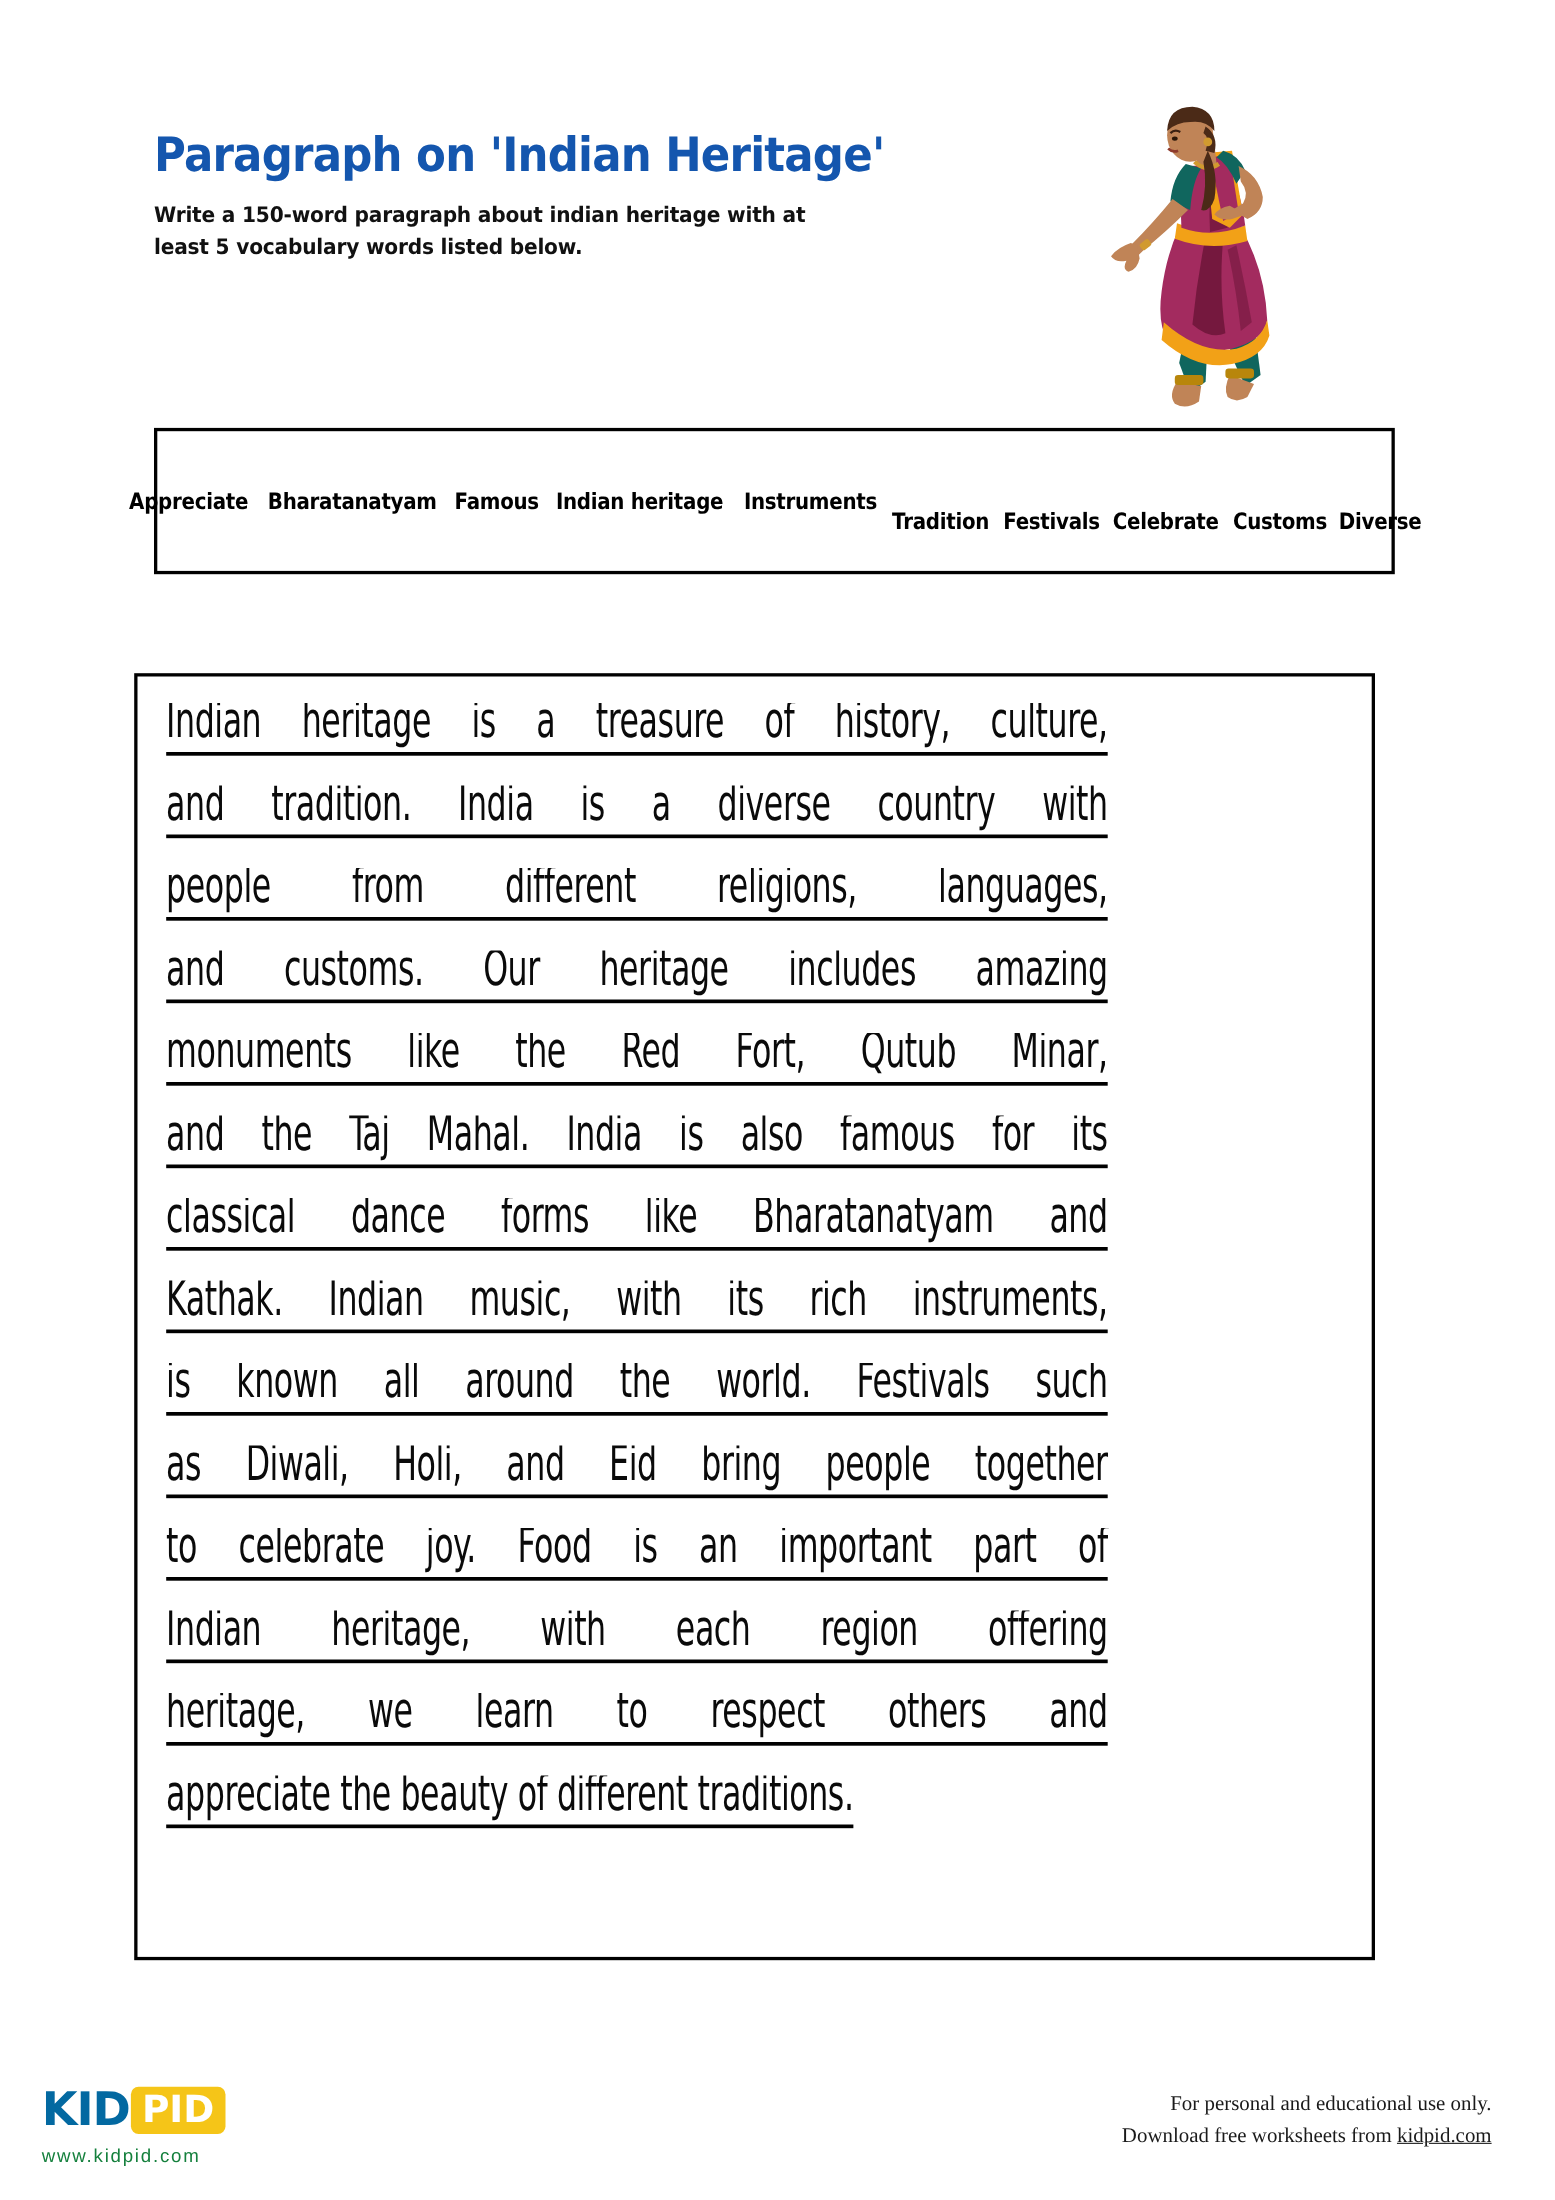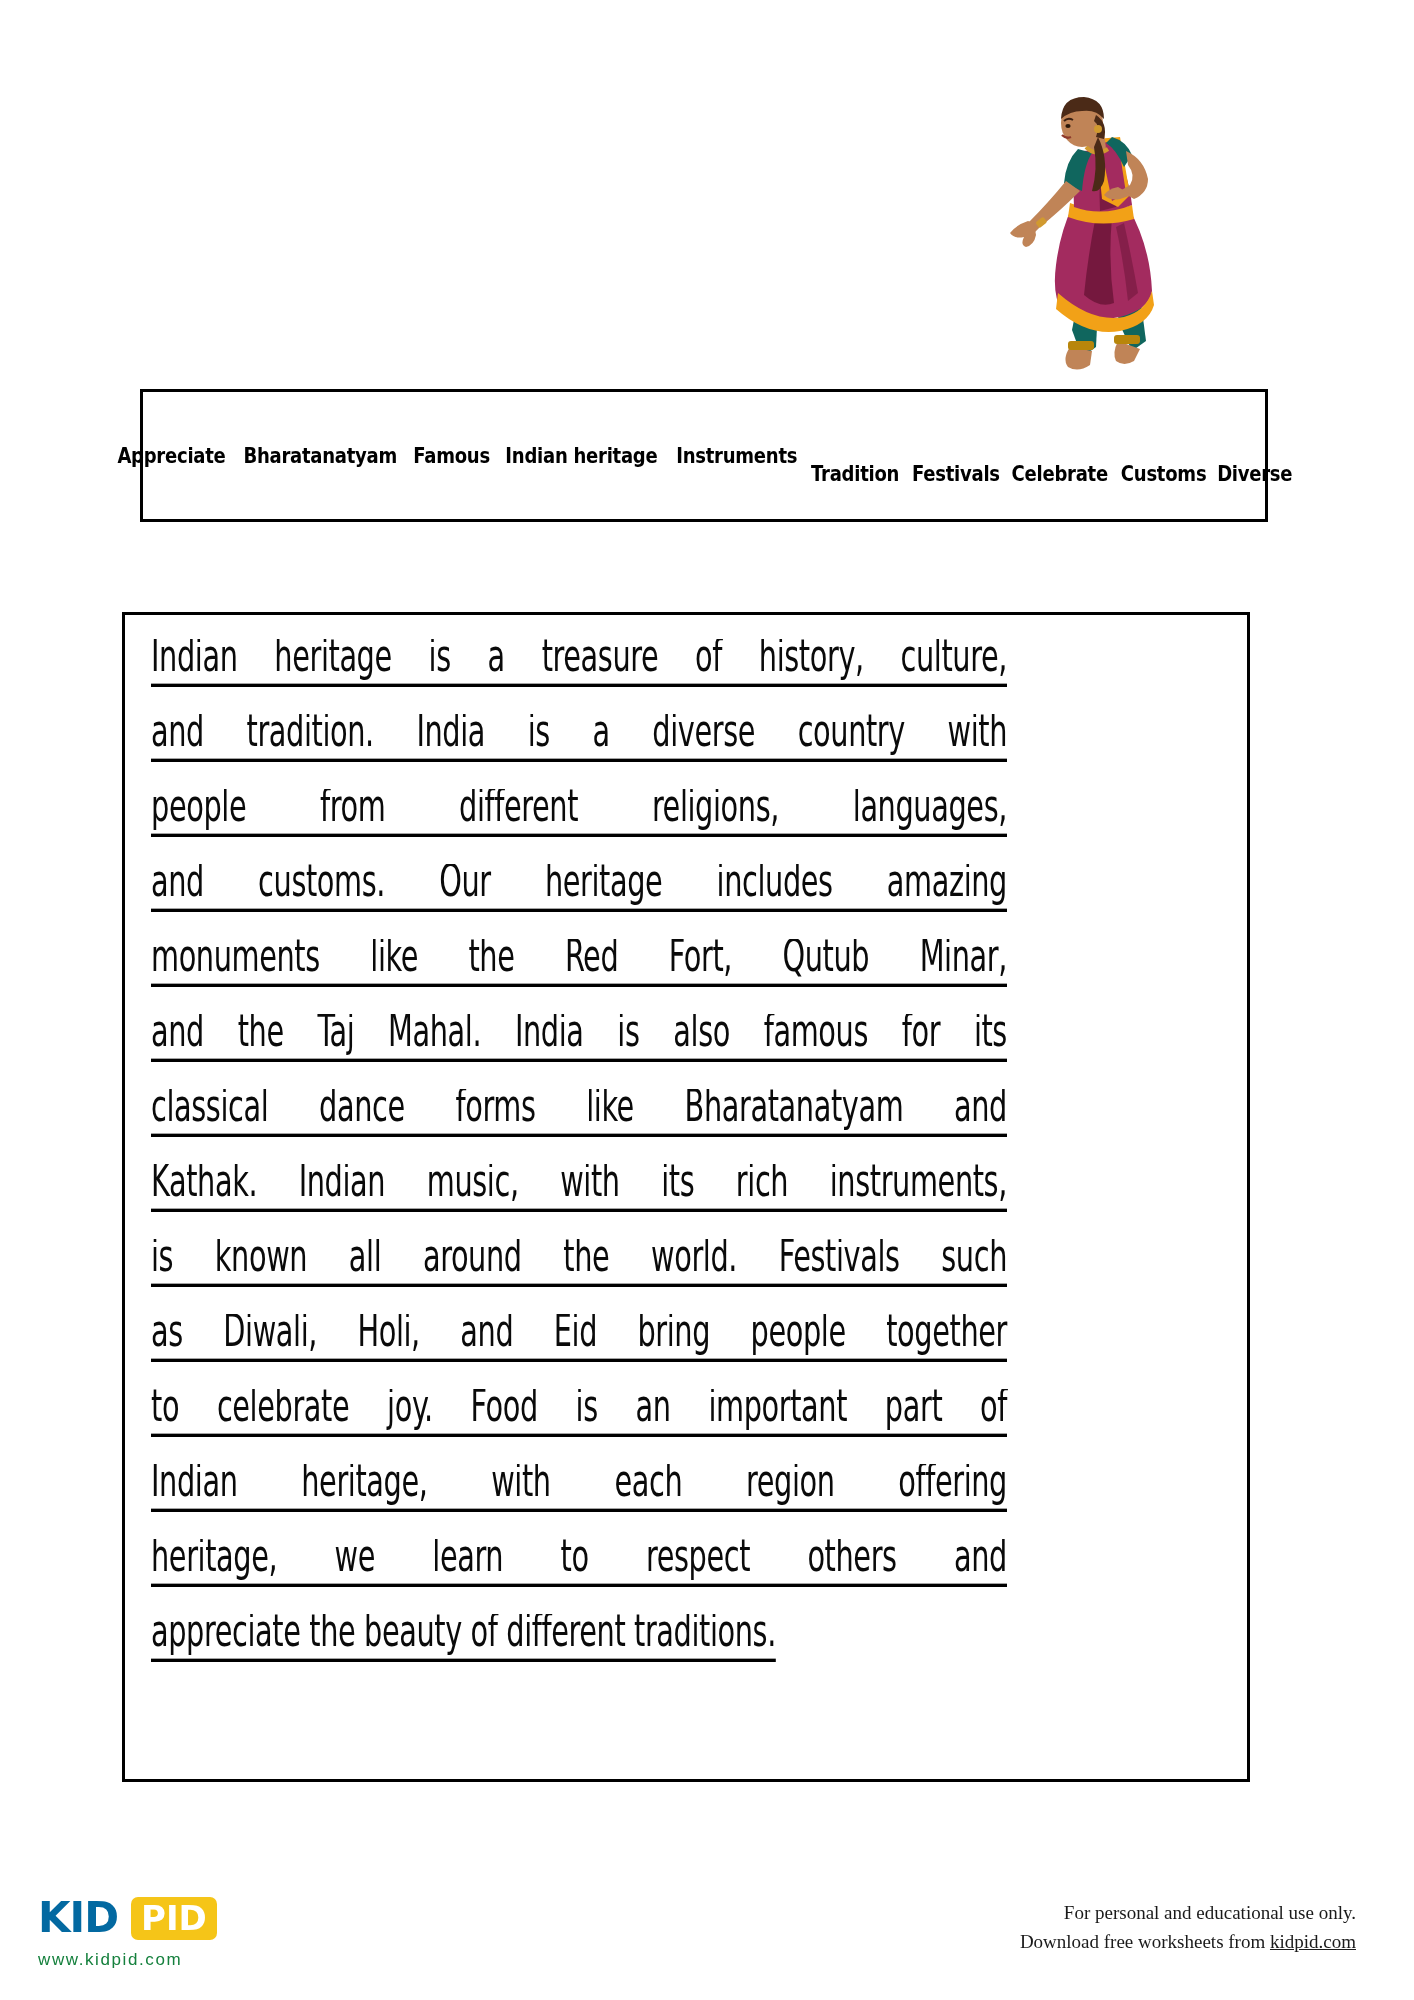--- a/index.html
+++ b/index.html
@@ -152,21 +152,21 @@
   .logo-pid {
     font-family: "DejaVu Sans", sans-serif;
     font-weight: 700;
     font-size: 34px;
     color: #ffffff;
     background: #f5c518;
     border-radius: 7px;
     padding: 4px 10px 5px 10px;
     letter-spacing: 0px;
     line-height: 1;
-    margin-left: 13px;
+    margin-left: 1px;
   }
   .logo-url {
     font-family: Liberation Sans, sans-serif;
     font-size: 17px;
     color: #15803d;
     letter-spacing: 1.6px;
     margin-top: 9px;
   }
   .footer-note {
     position: absolute;
@@ -181,20 +181,24 @@
   .footer-note .link {
     text-decoration: underline;
     color: #1a1a1a;
   }
 </style>
 </head>
 <body>
 
 <div class="page">
 
+  <div class="header">
+    <h1 class="worksheet-title">Paragraph on 'Indian Heritage'</h1>
+    <p class="worksheet-instructions">Write a 150-word paragraph about indian heritage with at least 5 vocabulary words listed below.</p>
+  </div>
 
   <div class="dancer">
     <svg viewBox="0 0 200 290" xmlns="http://www.w3.org/2000/svg">
 
       <path d="M112 196 L140 200 L146 246 L132 256 L120 230 Z" fill="#10665e"></path>
 
       <path d="M78 205 L98 212 L96 252 L82 262 L72 235 Z" fill="#10665e"></path>
 
       <path d="M118 246 Q112 258 116 266 Q124 272 134 266 L140 254 Z" fill="#c08457"></path>
 

